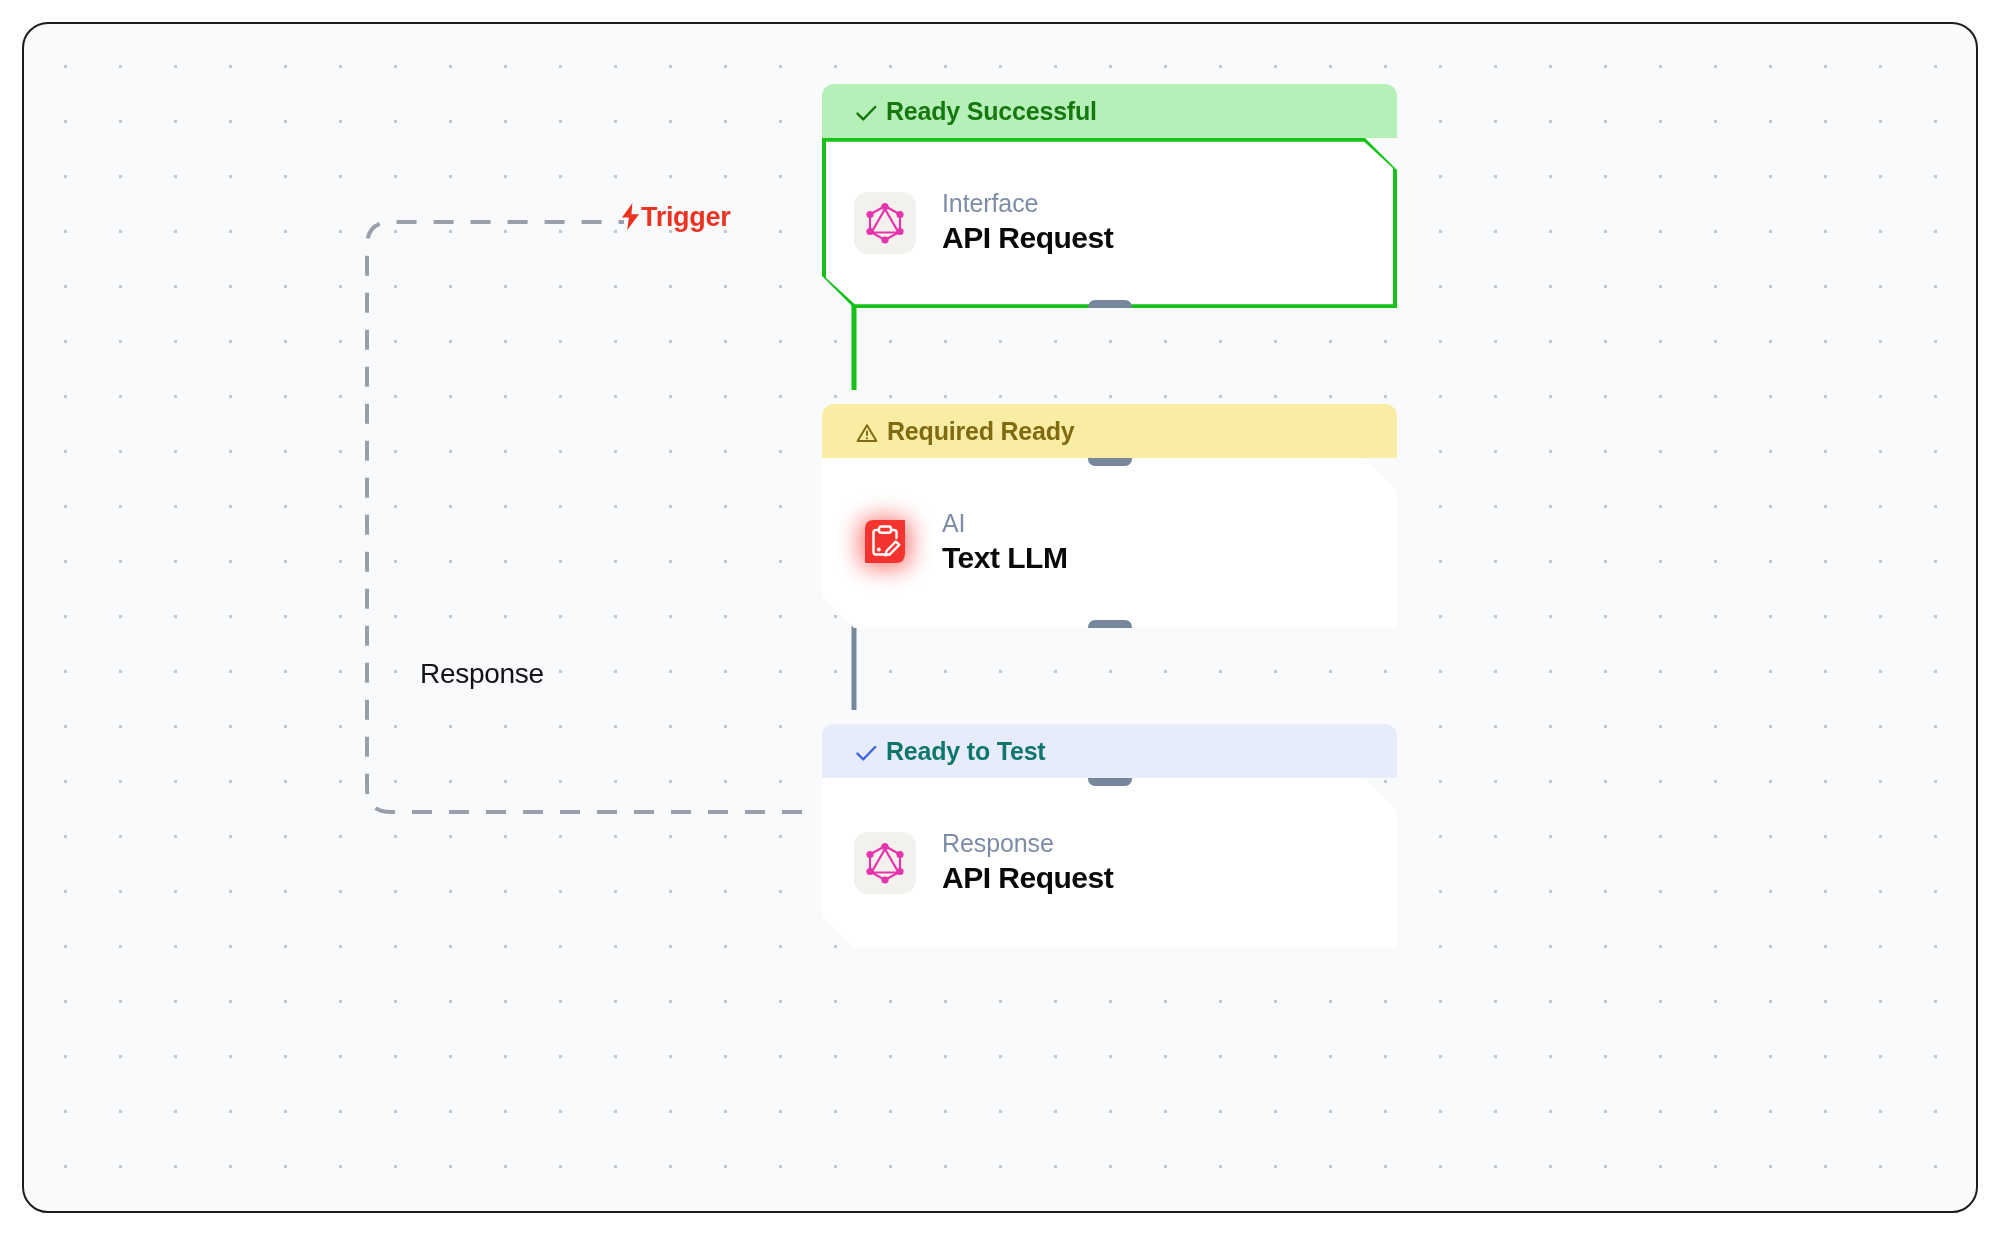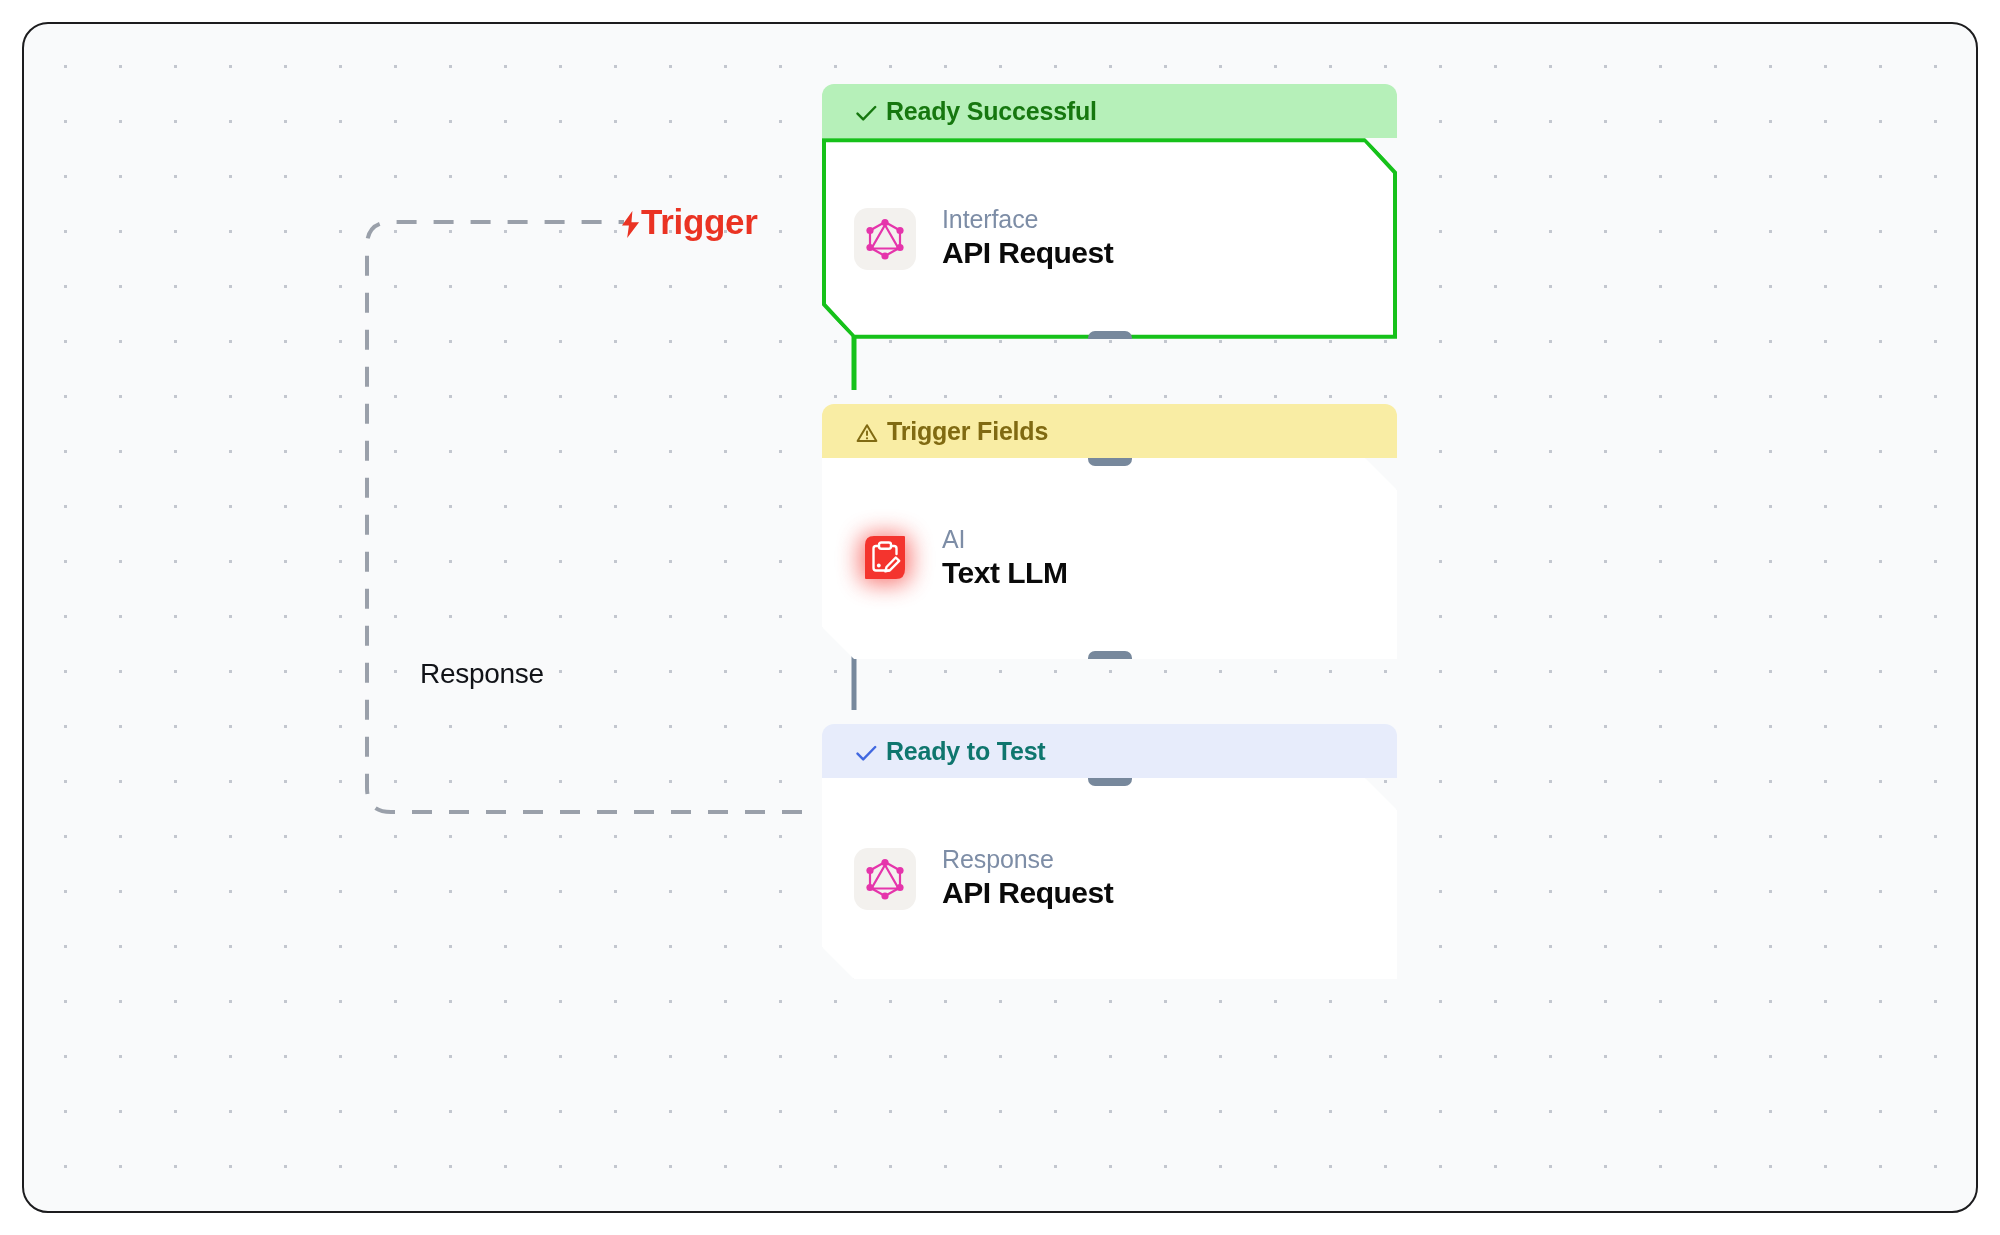--- a/index.html
+++ b/index.html
@@ -68,21 +68,21 @@
   .node-status .st-ico {
     display: inline-block;
     margin-right: 9px;
     font-weight: 700;
     vertical-align: -1px;
   }
 
   .node-body {
     position: relative;
     box-sizing: border-box;
-    height: 201px;
+    height: 170px;
     background: #ffffff;
     display: flex;
     align-items: center;
     padding-left: 32px;
     
     clip-path: polygon(
       0px 0px,
       calc(100% - 32px) 0px,
       100% 32px,
       100% 100%,
@@ -142,21 +142,21 @@
     left: 50%;
     margin-left: -22px;
     z-index: 6;
   }
   .handle.top { top: -7px; }
   .handle.bottom { bottom: -7px; }
 
   
   .edge-label {
     position: absolute;
-    font-size: 35px;
+    font-size: 27px;
     white-space: nowrap;
     letter-spacing: -0.3px;
   }
   .edge-label.trigger {
     color: #ea3323;
     font-weight: 600;
   }
   .edge-label.trigger .bolt {
     display: inline-block;
     margin-right: 1px;
@@ -241,21 +241,21 @@
 
     <div class="node" style="left:798px; top:380px;">
 
       <div class="node-status" style="background:#f9eda4; color:#806a12;">
         <span class="st-ico">
           <svg width="22" height="20" viewBox="0 0 22 20" style="vertical-align:-2px;">
             <path d="M11 2.2 L20.4 18 L1.6 18 Z" stroke="#806a12" stroke-width="2" fill="none" stroke-linejoin="round"></path>
             <rect x="10.05" y="7.6" width="1.9" height="5.4" rx="0.9" fill="#806a12"></rect>
             <circle cx="11" cy="15.3" r="1.1" fill="#806a12"></circle>
           </svg>
-        </span><span>Trigger Fields</span>
+        </span><span>Required Ready</span>
       </div>
 
       <div class="node-body">
         <div class="handle top"></div>
 
         <div class="node-icon-wrap glow">
           <div style="position:absolute; left:5px; top:5px; width:52px; height:52px;
                       border-radius:14px; background:#f4342e; filter:blur(11px); opacity:0.62;"></div>
           <svg width="56" height="56" viewBox="0 0 56 56" style="position:relative;">
             <path d="M8 14 Q8 5 17 5 L47 5 Q48 5 48 6 L48 38 Q48 48 39 48 L9 48 Q8 48 8 47 Z" fill="#f4342e"></path>

